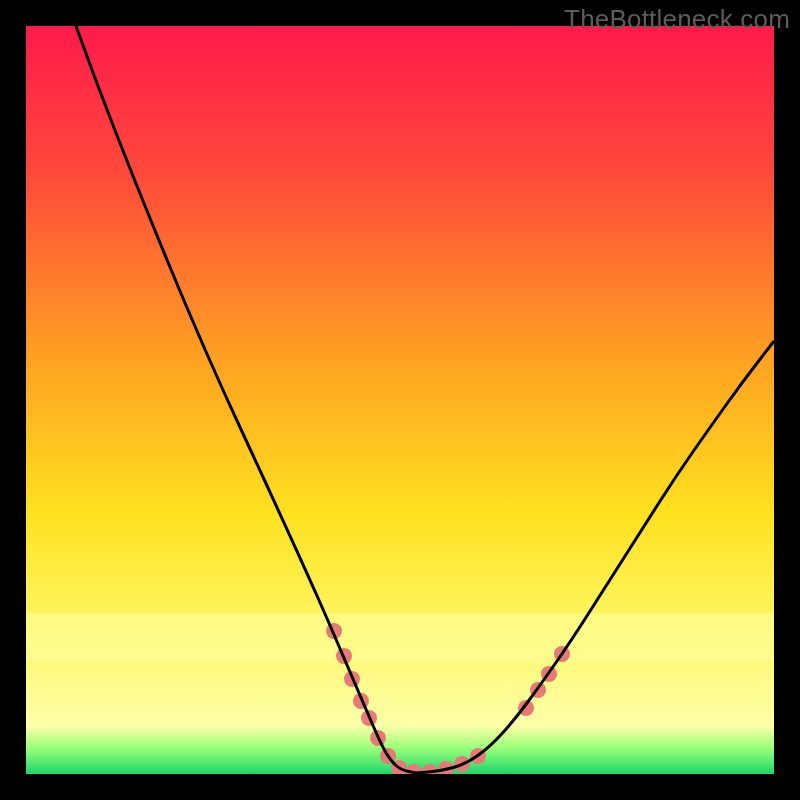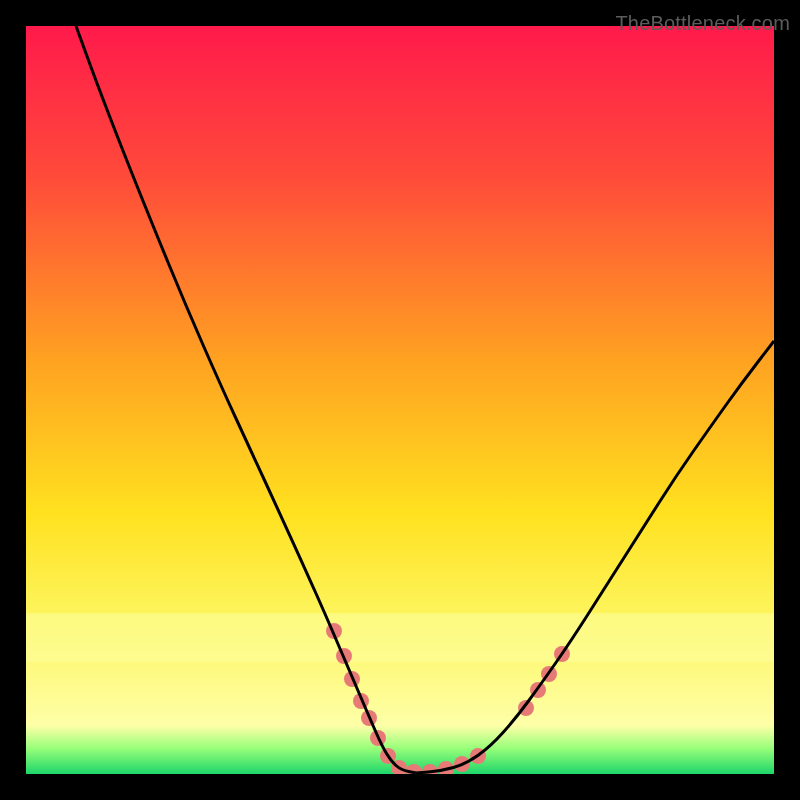--- a/index.html
+++ b/index.html
@@ -21,24 +21,24 @@
   }
   .gradient {
     position: absolute;
     left: 0;
     top: 0;
     width: 100%;
     height: 100%;
   }
   .watermark {
     position: absolute;
-    top: 12px;
+    top: 4px;
     right: 10px;
     color: #5c5c5c;
-    font-size: 20px;
+    font-size: 26px;
     letter-spacing: 0.2px;
     font-weight: 400;
     user-select: none;
   }
   svg.curve {
     position: absolute;
     left: 0;
     top: 0;
     width: 100%;
     height: 100%;

